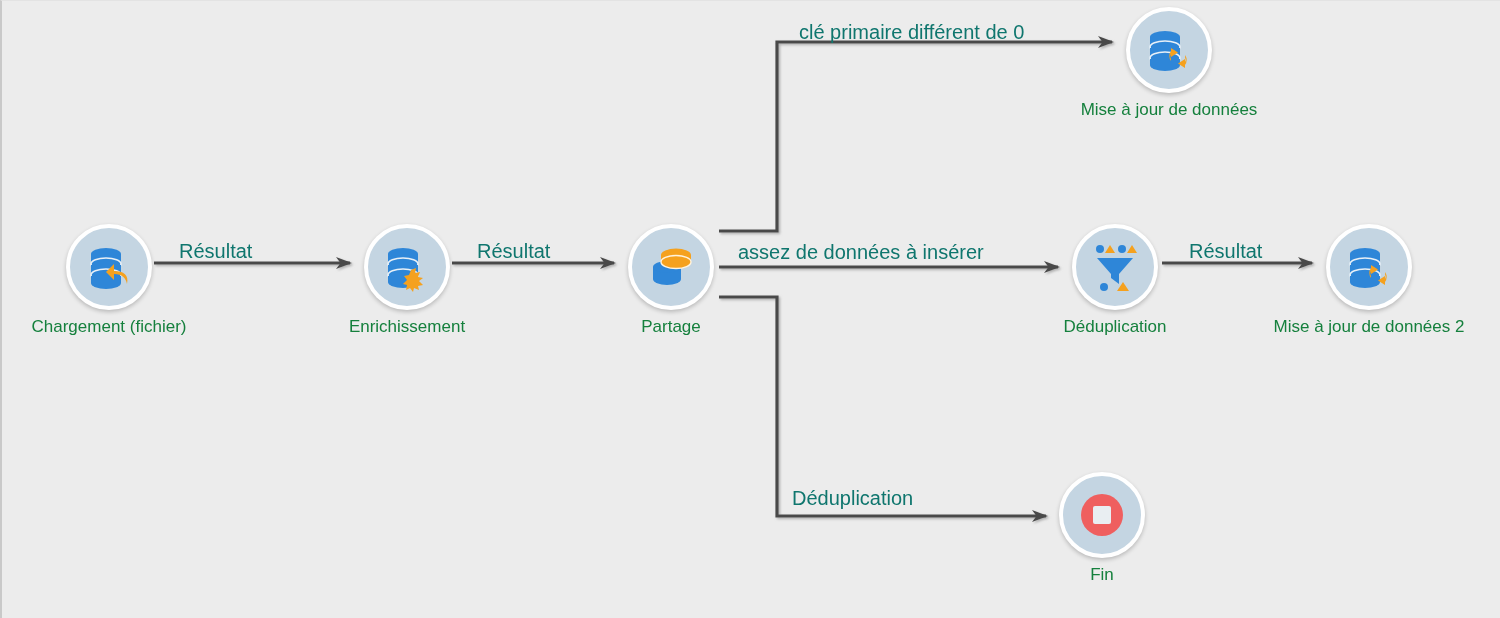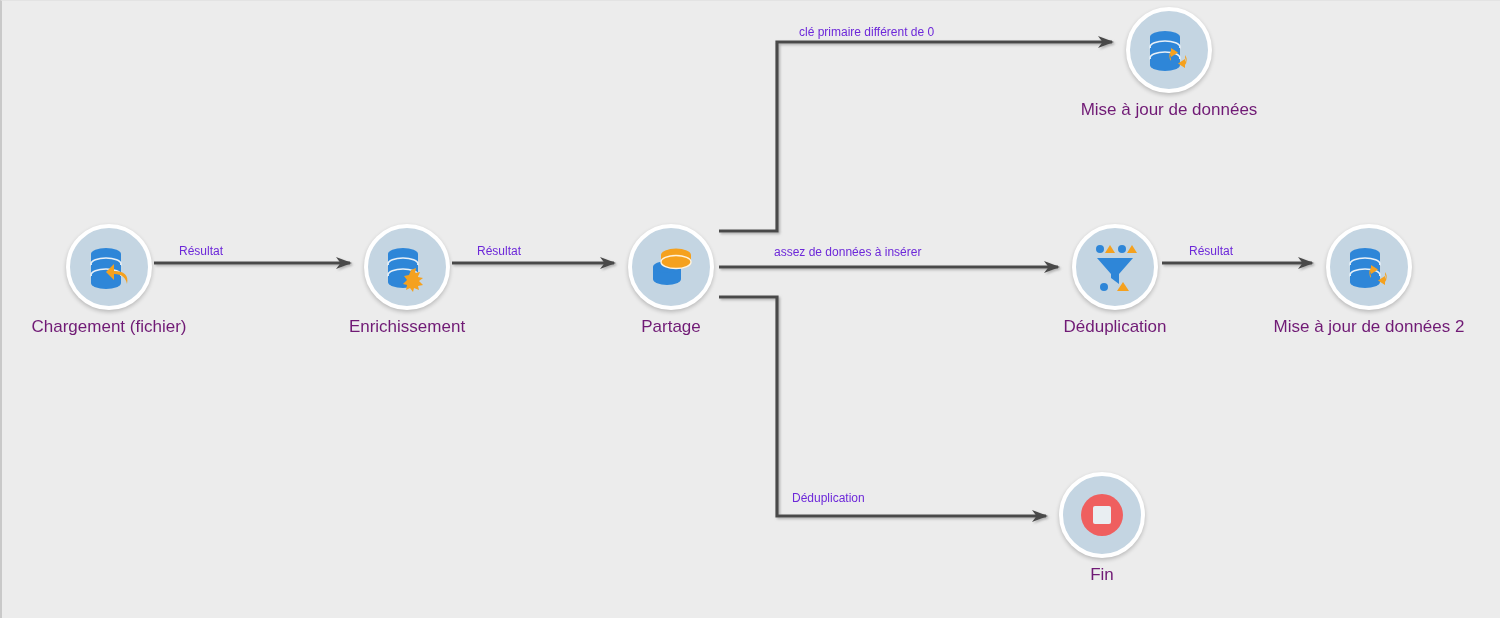--- a/index.html
+++ b/index.html
@@ -55,29 +55,29 @@
   }
   .node-circle svg { display: block; }
 
   .node-label {
     position: absolute;
     top: 50px;
     left: -230px;
     width: 460px;
     text-align: center;
     font-size: 17px;
-    color: #701a75;
+    color: #15803d;
     white-space: nowrap;
     line-height: 20px;
   }
 
   .edge-label {
     position: absolute;
-    font-size: 12px;
-    color: #6d28d9;
+    font-size: 20px;
+    color: #0f766e;
     white-space: nowrap;
     line-height: 18px;
   }
 </style>
 </head>
 <body>
 
 <div id="canvas">
 
   <svg id="edge-layer" width="1500" height="618" viewBox="0 0 1500 618">
@@ -102,21 +102,21 @@
 
       <path d="M 1160 262 L 1310 262" marker-end="url(#arrow)"></path>
 
       <path d="M 717 296 L 775 296 L 775 515 L 1044 515" marker-end="url(#arrow)"></path>
     </g>
   </svg>
 
   <div class="edge-label" style="left:177px; top:241px;">Résultat</div>
   <div class="edge-label" style="left:475px; top:241px;">Résultat</div>
   <div class="edge-label" style="left:797px; top:22px;">clé primaire différent de 0</div>
-  <div class="edge-label" style="left:736px; top:242px;margin-left:36px;">assez de données à insérer</div>
+  <div class="edge-label" style="left:736px; top:242px;">assez de données à insérer</div>
   <div class="edge-label" style="left:1187px; top:241px;">Résultat</div>
   <div class="edge-label" style="left:790px; top:488px;">Déduplication</div>
 
   <div class="node" style="left:107px; top:266px;">
     <div class="node-circle">
       <svg width="52" height="52" viewBox="0 0 52 52">
         <ellipse cx="23" cy="13" rx="15" ry="6" fill="#2e86d8"></ellipse>
         <path d="M 8 13 L 8 23 A 15 6 0 0 0 38 23 L 38 13 Z" fill="#2e86d8"></path>
         <ellipse cx="23" cy="23" rx="15" ry="6" fill="#2e86d8" stroke="#e8f0f7" stroke-width="1.6"></ellipse>
         <path d="M 8 24 L 8 34 A 15 6 0 0 0 38 34 L 38 24 Z" fill="#2e86d8"></path>

